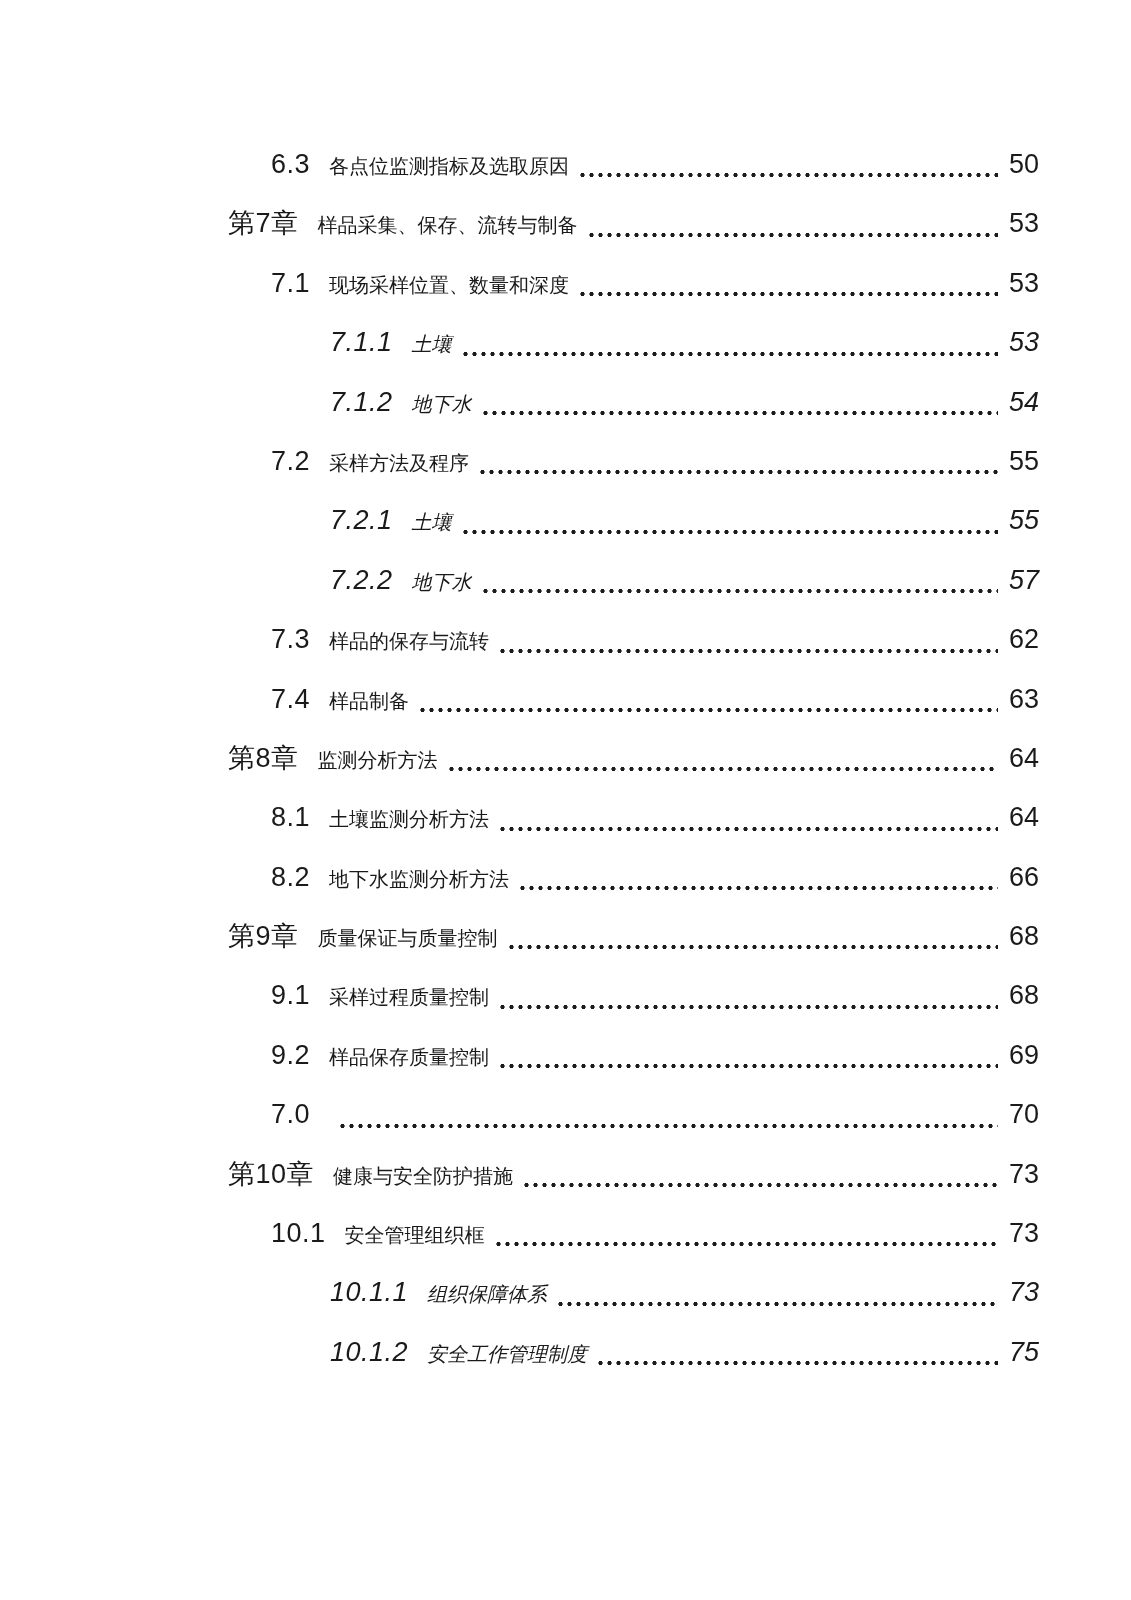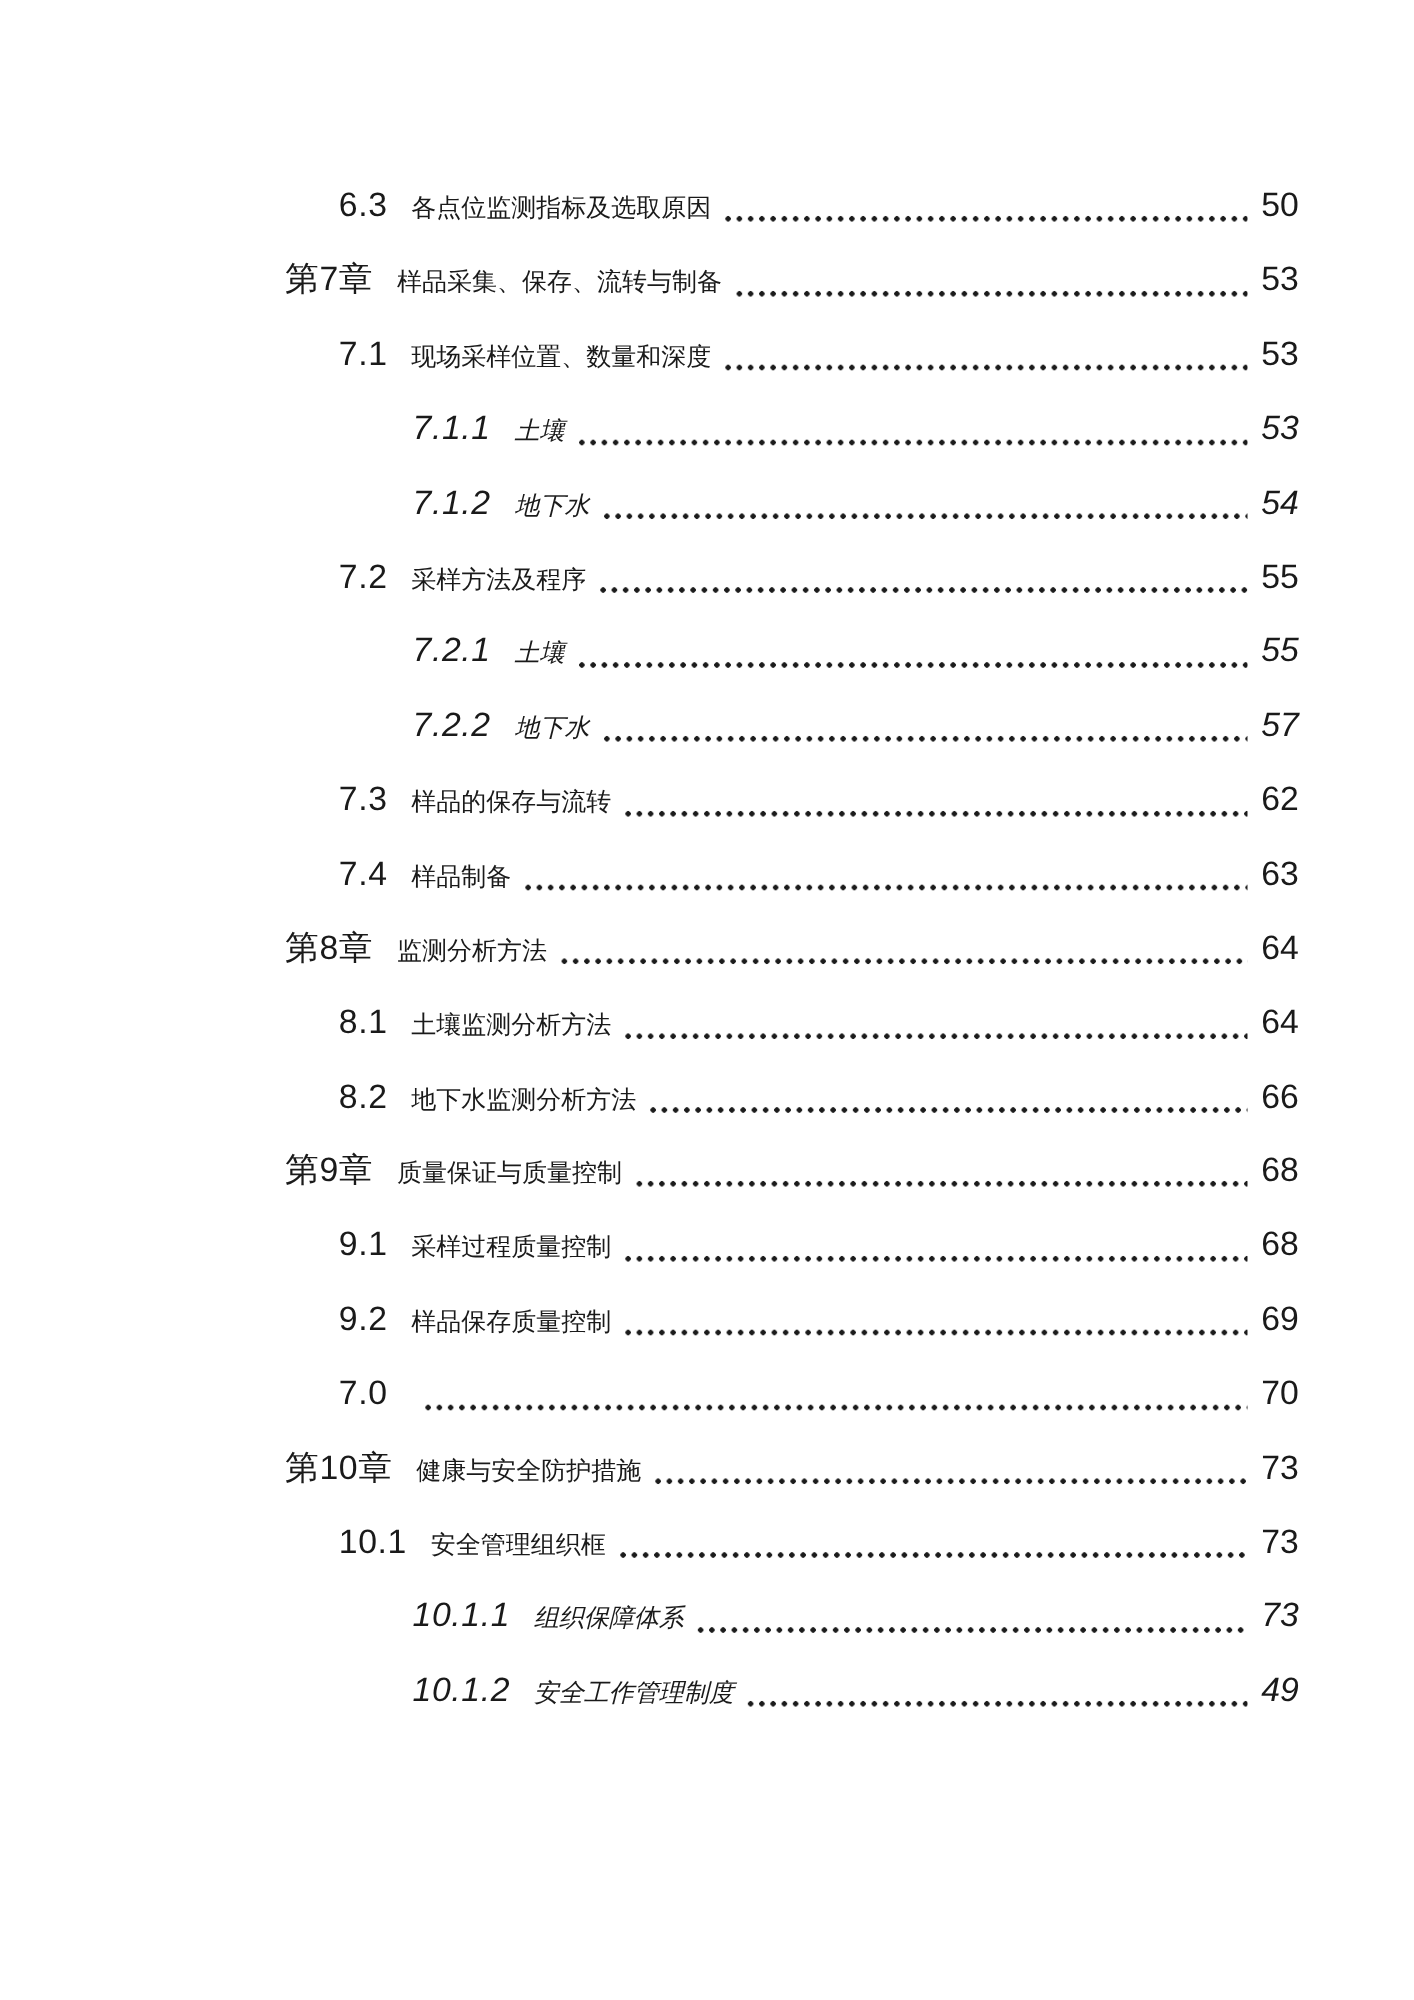--- a/index.html
+++ b/index.html
@@ -185,16 +185,16 @@
       <div class="toc-row lvl3">
     <span class="num">10.1.1</span>
     <span class="title">组织保障体系</span>
     <span class="dots"></span>
     <span class="pagenum">73</span>
   </div>
       <div class="toc-row lvl3">
     <span class="num">10.1.2</span>
     <span class="title">安全工作管理制度</span>
     <span class="dots"></span>
-    <span class="pagenum">49</span>
+    <span class="pagenum">75</span>
   </div>
     </div>
 </div>
 
 </body></html>

